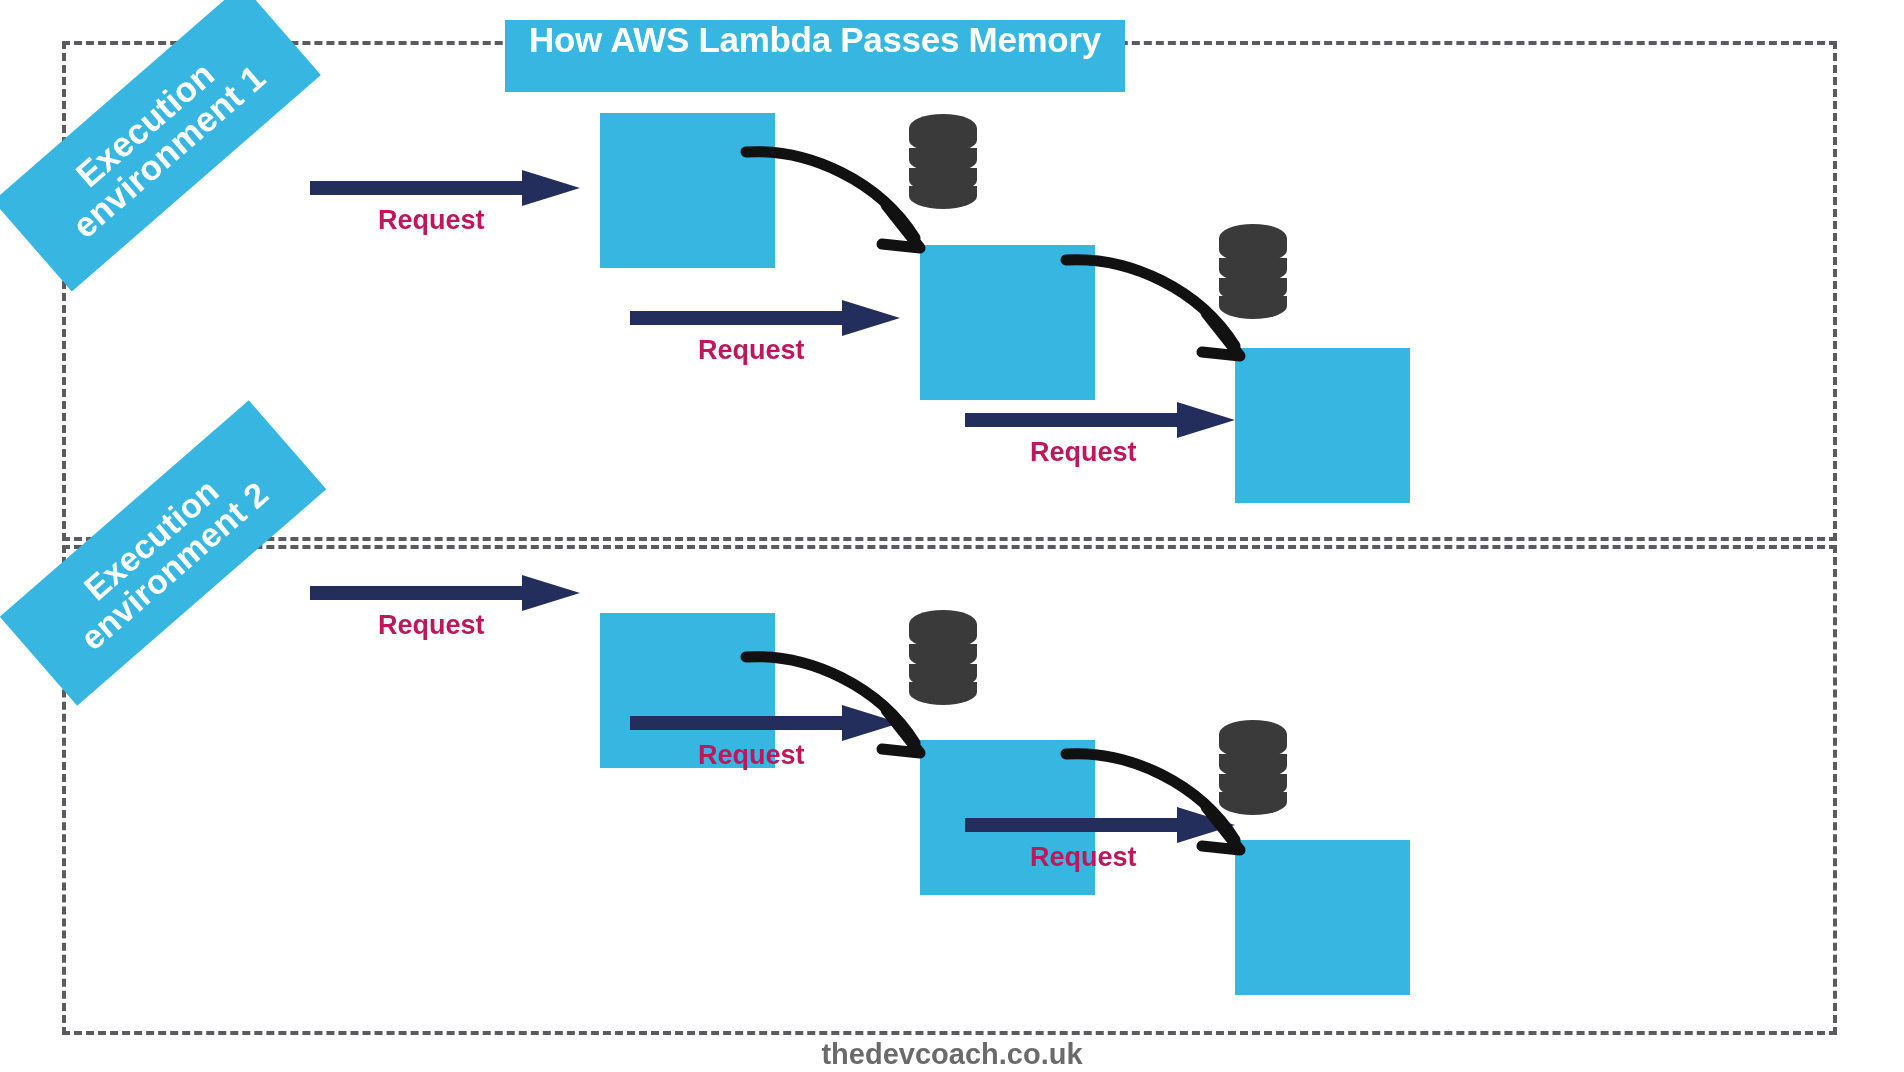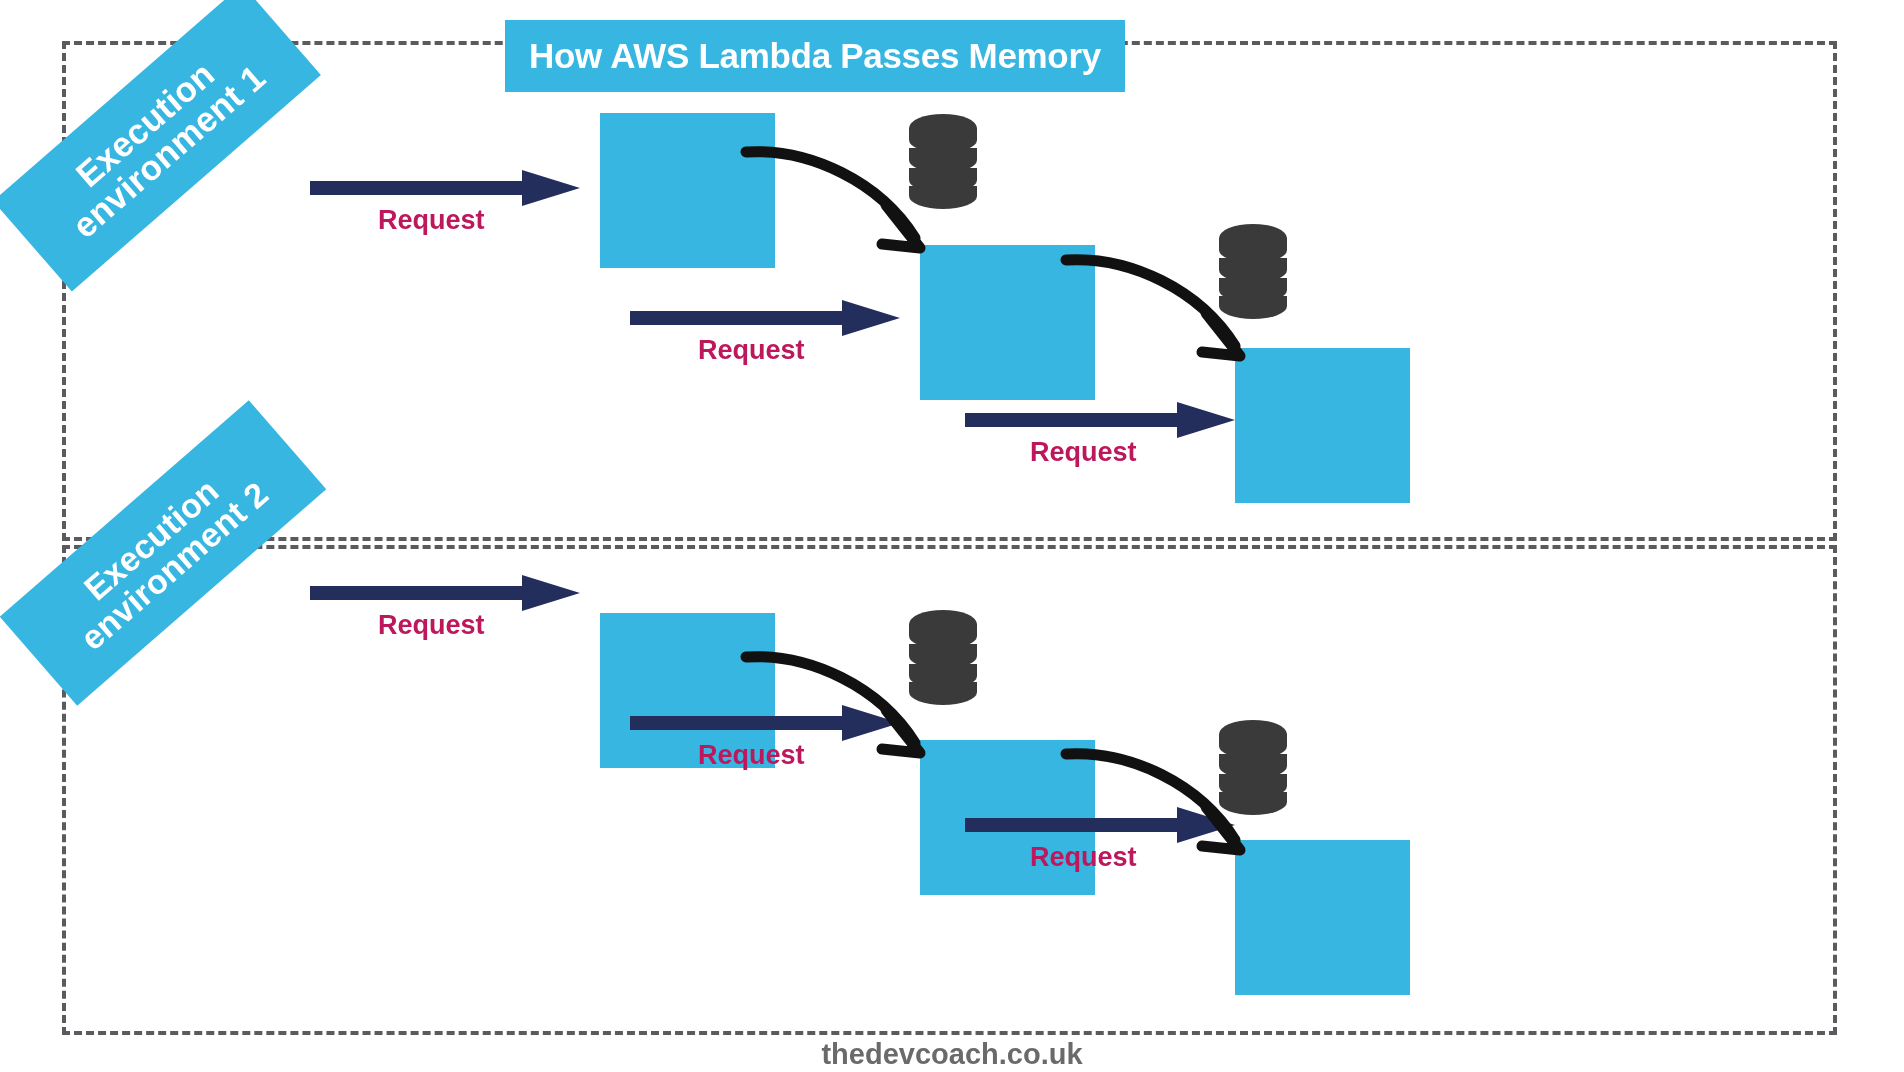--- a/index.html
+++ b/index.html
@@ -64,21 +64,20 @@
 
   
   #title-banner {
     position: absolute;
     left: 505px;
     top: 20px;
     width: 620px;
     height: 72px;
     background: #36b6e1;
     display: flex;
-    align-items: center;
     justify-content: center;
   }
   #title-text {
     color: #ffffff;
     font-size: 35px;
     font-weight: 800;
     letter-spacing: -0.3px;
     font-family: "Liberation Sans", sans-serif;
     white-space: nowrap;
   }

